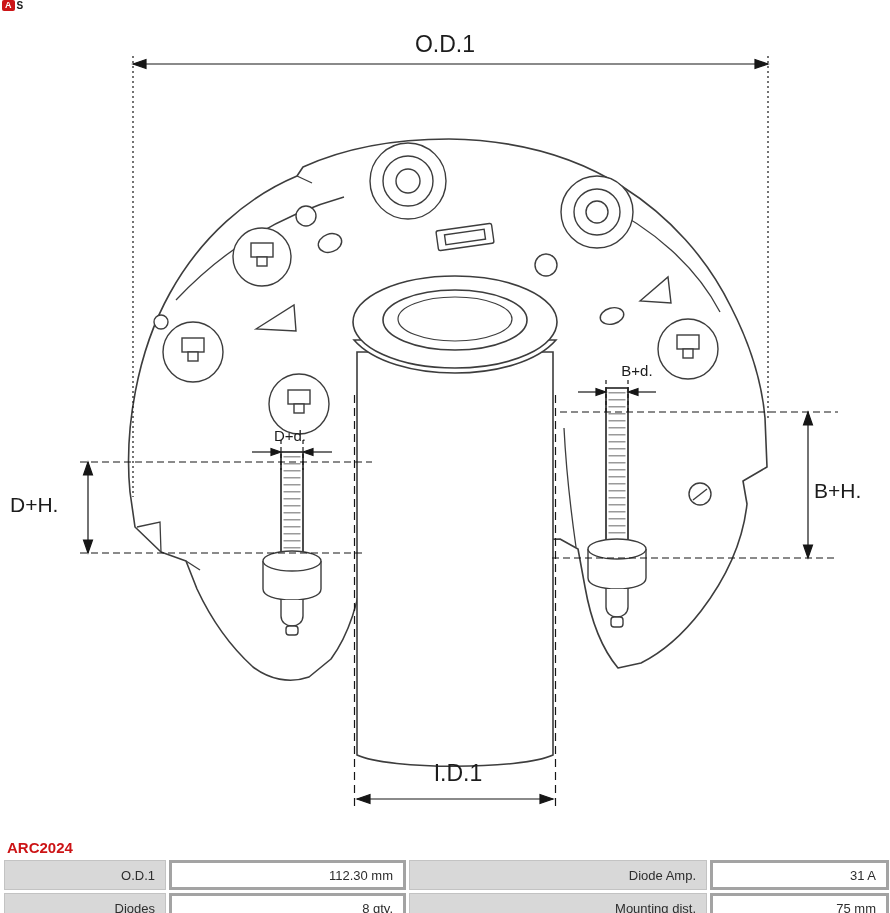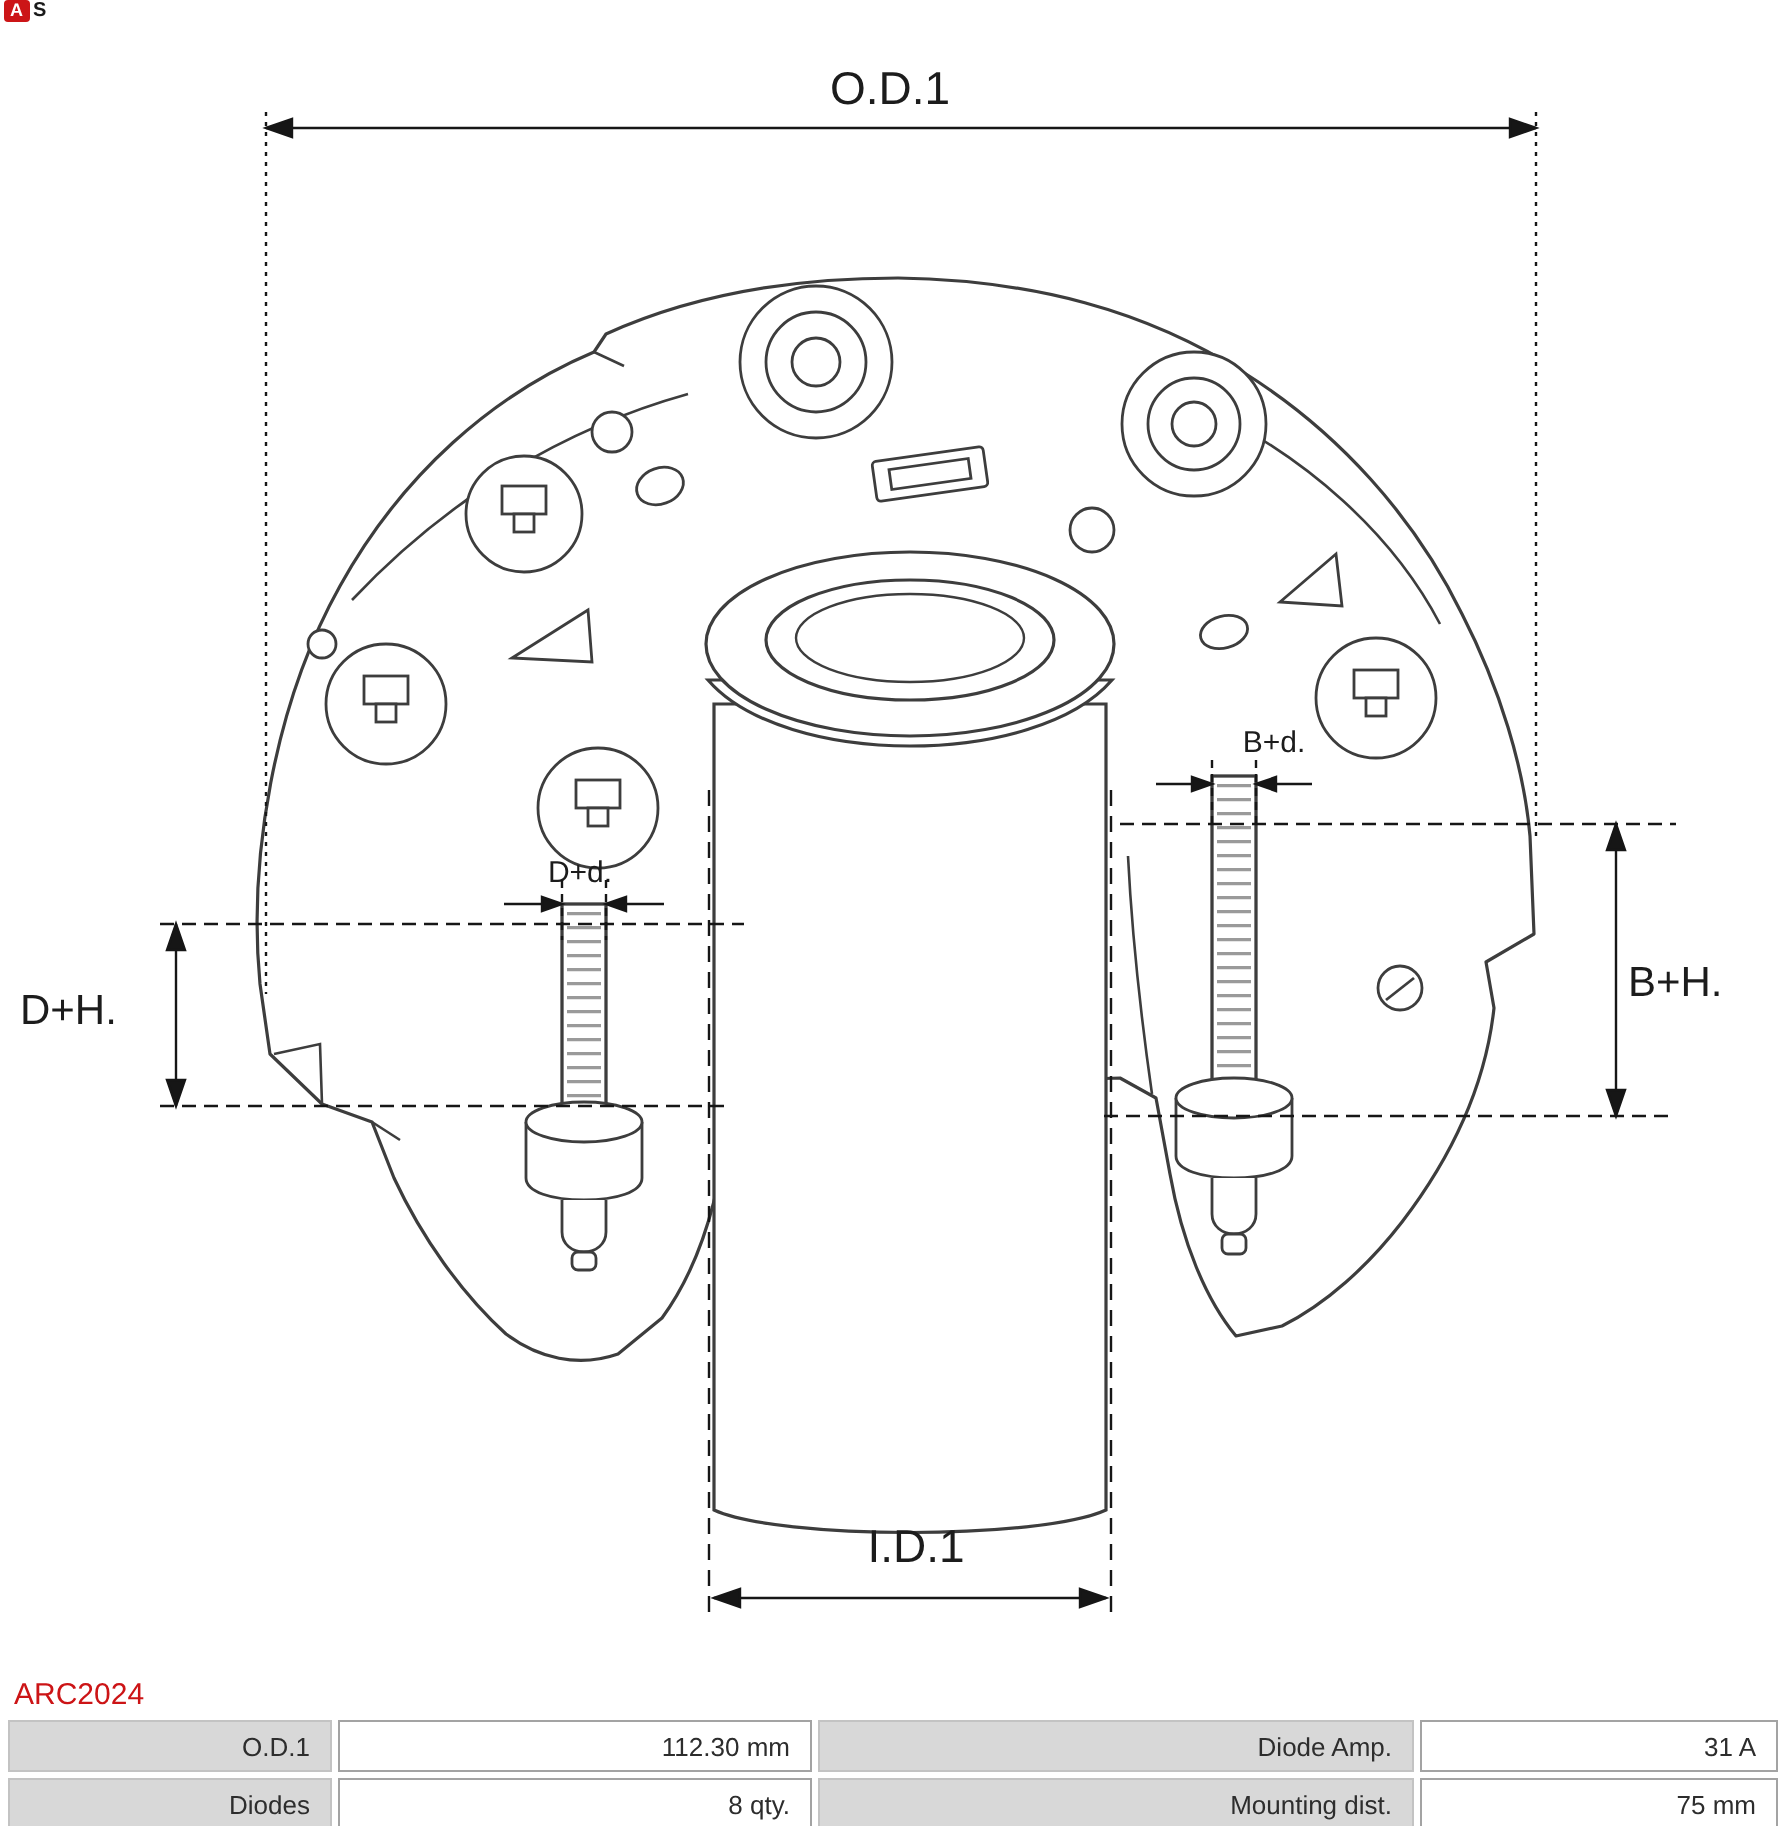--- a/index.html
+++ b/index.html
@@ -4,27 +4,27 @@
 <style>
   html,body{margin:0;padding:0;background:#fff;}
   .page{position:relative;width:890px;height:913px;background:#fff;overflow:hidden;
         font-family:"Liberation Sans",sans-serif;}
   .logo{position:absolute;top:0;left:2px;height:12px;display:flex;align-items:flex-start;gap:2px;}
   .logo .logo-a{display:inline-block;background:#cc1517;color:#fff;font-weight:bold;
         font-size:9px;line-height:11px;padding:0 3px;border-radius:2px;}
   .logo .logo-s{color:#1a1a1a;font-weight:bold;font-size:10px;line-height:11px;}
   svg.drawing{position:absolute;top:0;left:0;}
   svg text{font-family:"Liberation Sans",sans-serif;fill:#1c1c1c;}
-  .part-number{position:absolute;top:839px;left:7px;font-size:15px;font-weight:400;color:#cc1416;}
+  .part-number{position:absolute;top:839px;left:7px;font-size:15px;font-weight:700;color:#cc1416;}
   table.spec{position:absolute;top:857px;left:1px;border-collapse:separate;border-spacing:3px 3px;
         table-layout:fixed;width:888px;}
   table.spec td{height:24px;padding:0 10px;text-align:right;vertical-align:middle;
         font-size:13px;color:#2d2d2d;white-space:nowrap;overflow:hidden;}
   td.lbl{background:#d8d8d8;border:1px solid #c3c3c3;}
-  td.val{background:#ffffff;border:1px solid #a3a3a3;margin-left:22px;}
+  td.val{background:#ffffff;border:3px solid #a3a3a3;margin-left:22px;}
   col.c0{width:162px;} col.c1{width:237px;} col.c2{width:298px;} col.c3{width:179px;}
 </style>
 </head>
 <body>
 
 <div class="page">
 
   <div class="logo">
     <span class="logo-a">A</span>
     <span class="logo-s">S</span>

